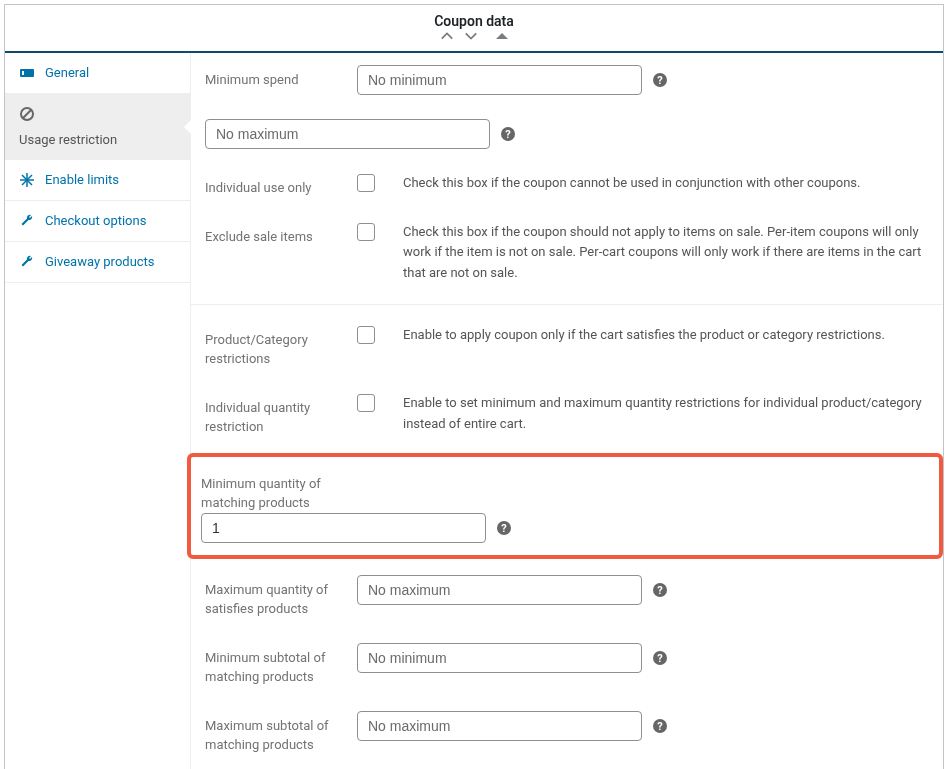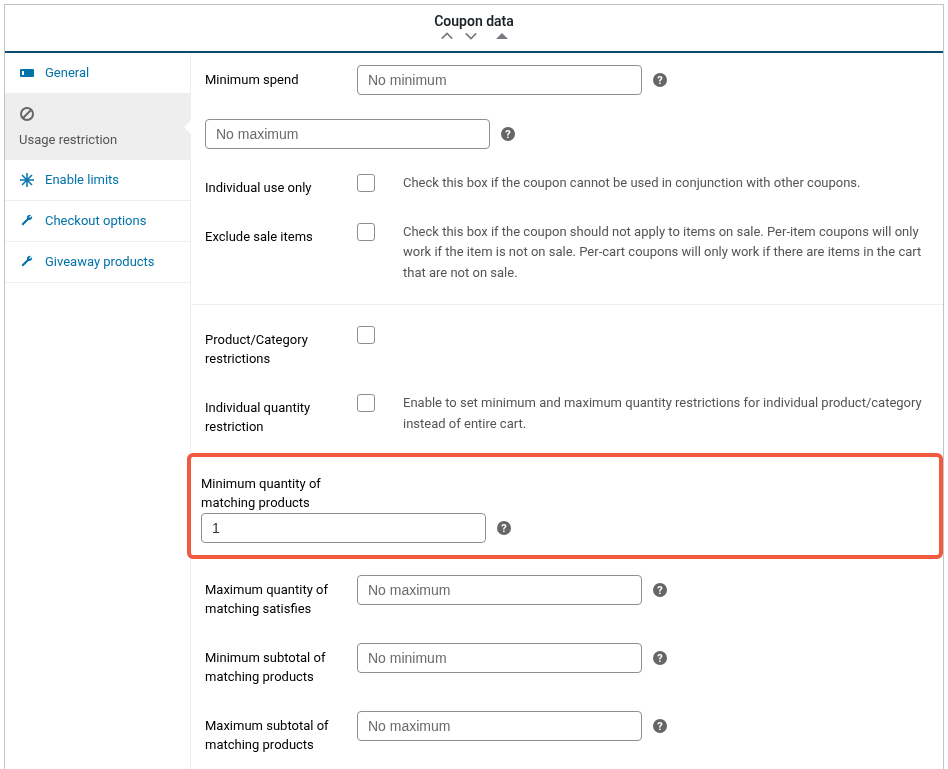--- a/index.html
+++ b/index.html
@@ -99,21 +99,21 @@
     .form-row.highlighted {
       border: 4px solid #f15a40;
       border-radius: 6px;
       margin: 4px 0 4px -4px;
       padding: 12px 14px 12px 10px;
       flex-direction: column;
     }
     .form-row .label {
       width: 152px;
       flex-shrink: 0;
-      color: #000000;
+      color: #737373;
       font-size: 13px;
       padding-top: 5px;
       line-height: 1.5;
     }
     .form-row .field-wrap {
       display: flex;
       align-items: flex-start;
       gap: 10px;
       flex: 1;
     }
@@ -285,20 +285,21 @@
           <span class="checkbox-desc">Check this box if the coupon should not apply to items on sale. Per-item coupons will only work if the item is not on sale. Per-cart coupons will only work if there are items in the cart that are not on sale.</span>
         </div>
       </div>
 
       <hr class="divider">
 
       <div class="form-row">
         <div class="label">Product/Category restrictions</div>
         <div class="field-wrap">
           <input type="checkbox" style="">
+          <span class="checkbox-desc">Enable to apply coupon only if the cart satisfies the product or category restrictions.</span>
         </div>
       </div>
 
       <div class="form-row">
         <div class="label">Individual quantity restriction</div>
         <div class="field-wrap">
           <input type="checkbox" style="">
           <span class="checkbox-desc">Enable to set minimum and maximum quantity restrictions for individual product/category instead of entire cart.</span>
         </div>
       </div>
@@ -310,21 +311,21 @@
           <span class="help-icon">
             <svg width="16" height="16" viewBox="0 0 16 16">
                 <circle cx="8" cy="8" r="7" fill="#666"></circle>
                 <text x="8" y="12" text-anchor="middle" fill="#fff" font-size="11" font-weight="bold">?</text>
               </svg>
           </span>
         </div>
       </div>
 
       <div class="form-row">
-        <div class="label">Maximum quantity of matching satisfies</div>
+        <div class="label">Maximum quantity of satisfies products</div>
         <div class="field-wrap">
           <input type="text" placeholder="No maximum" style="">
           <span class="help-icon">
             <svg width="16" height="16" viewBox="0 0 16 16">
                 <circle cx="8" cy="8" r="7" fill="#666"></circle>
                 <text x="8" y="12" text-anchor="middle" fill="#fff" font-size="11" font-weight="bold">?</text>
               </svg>
           </span>
         </div>
       </div>

